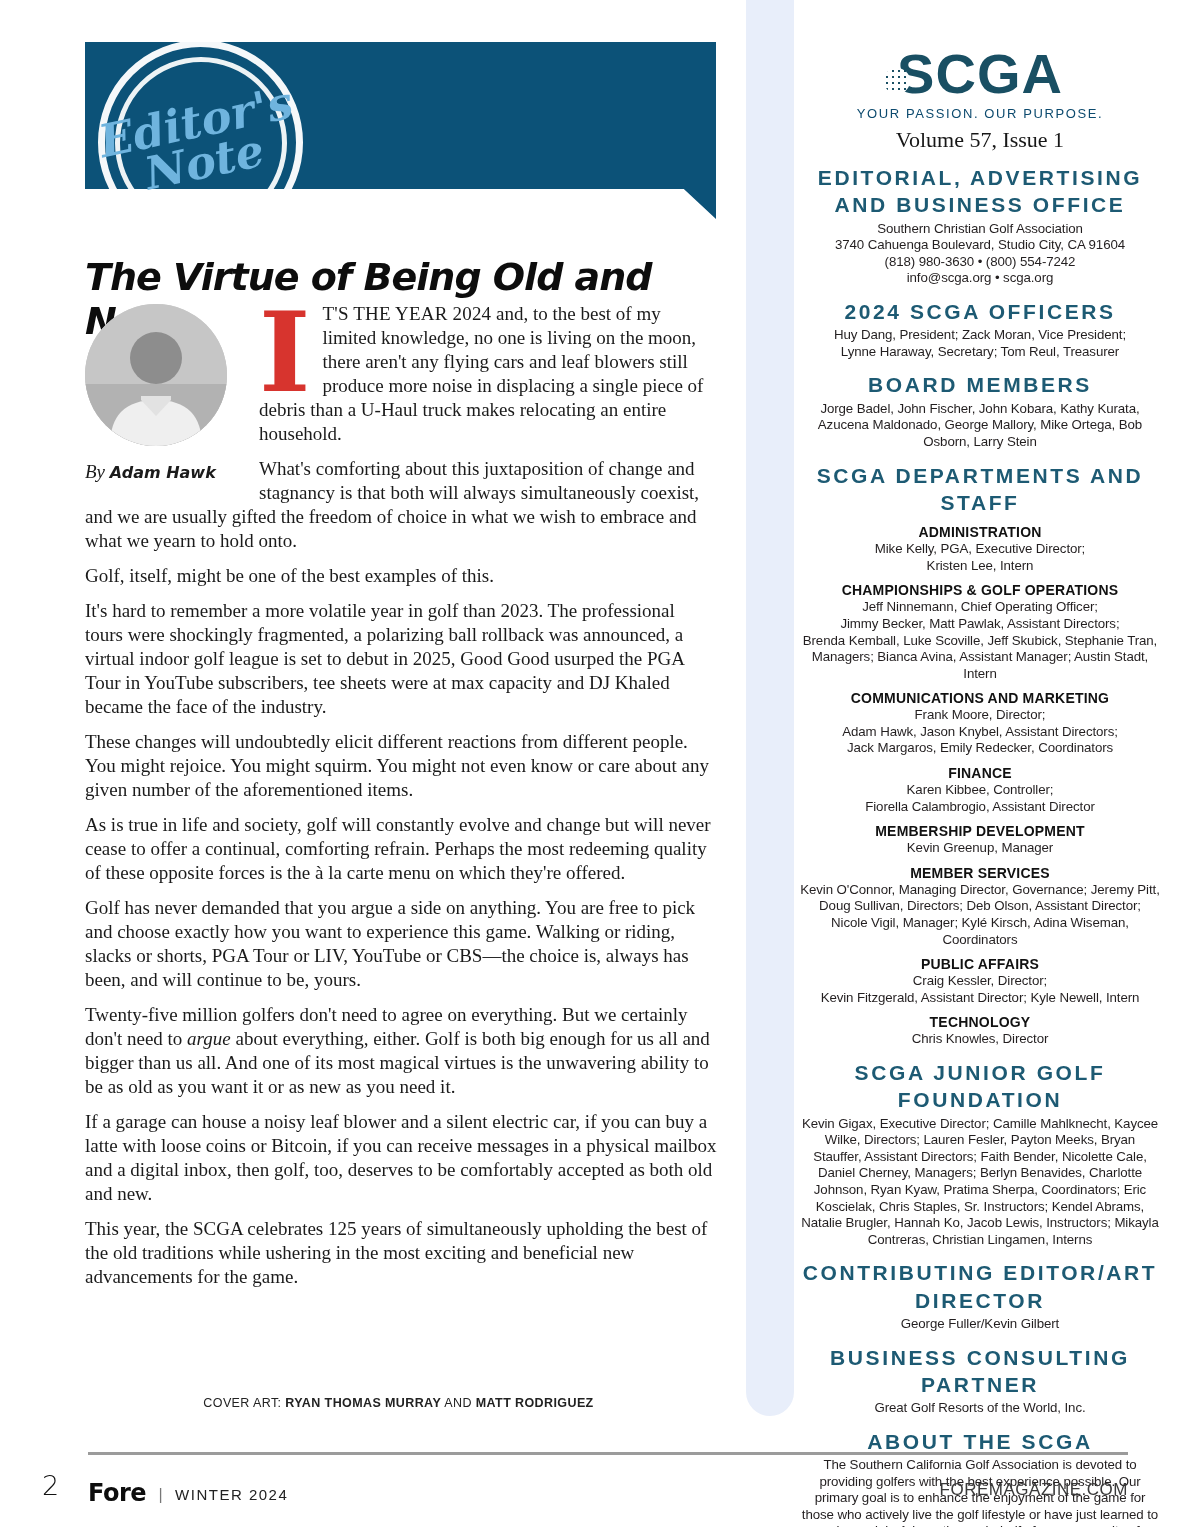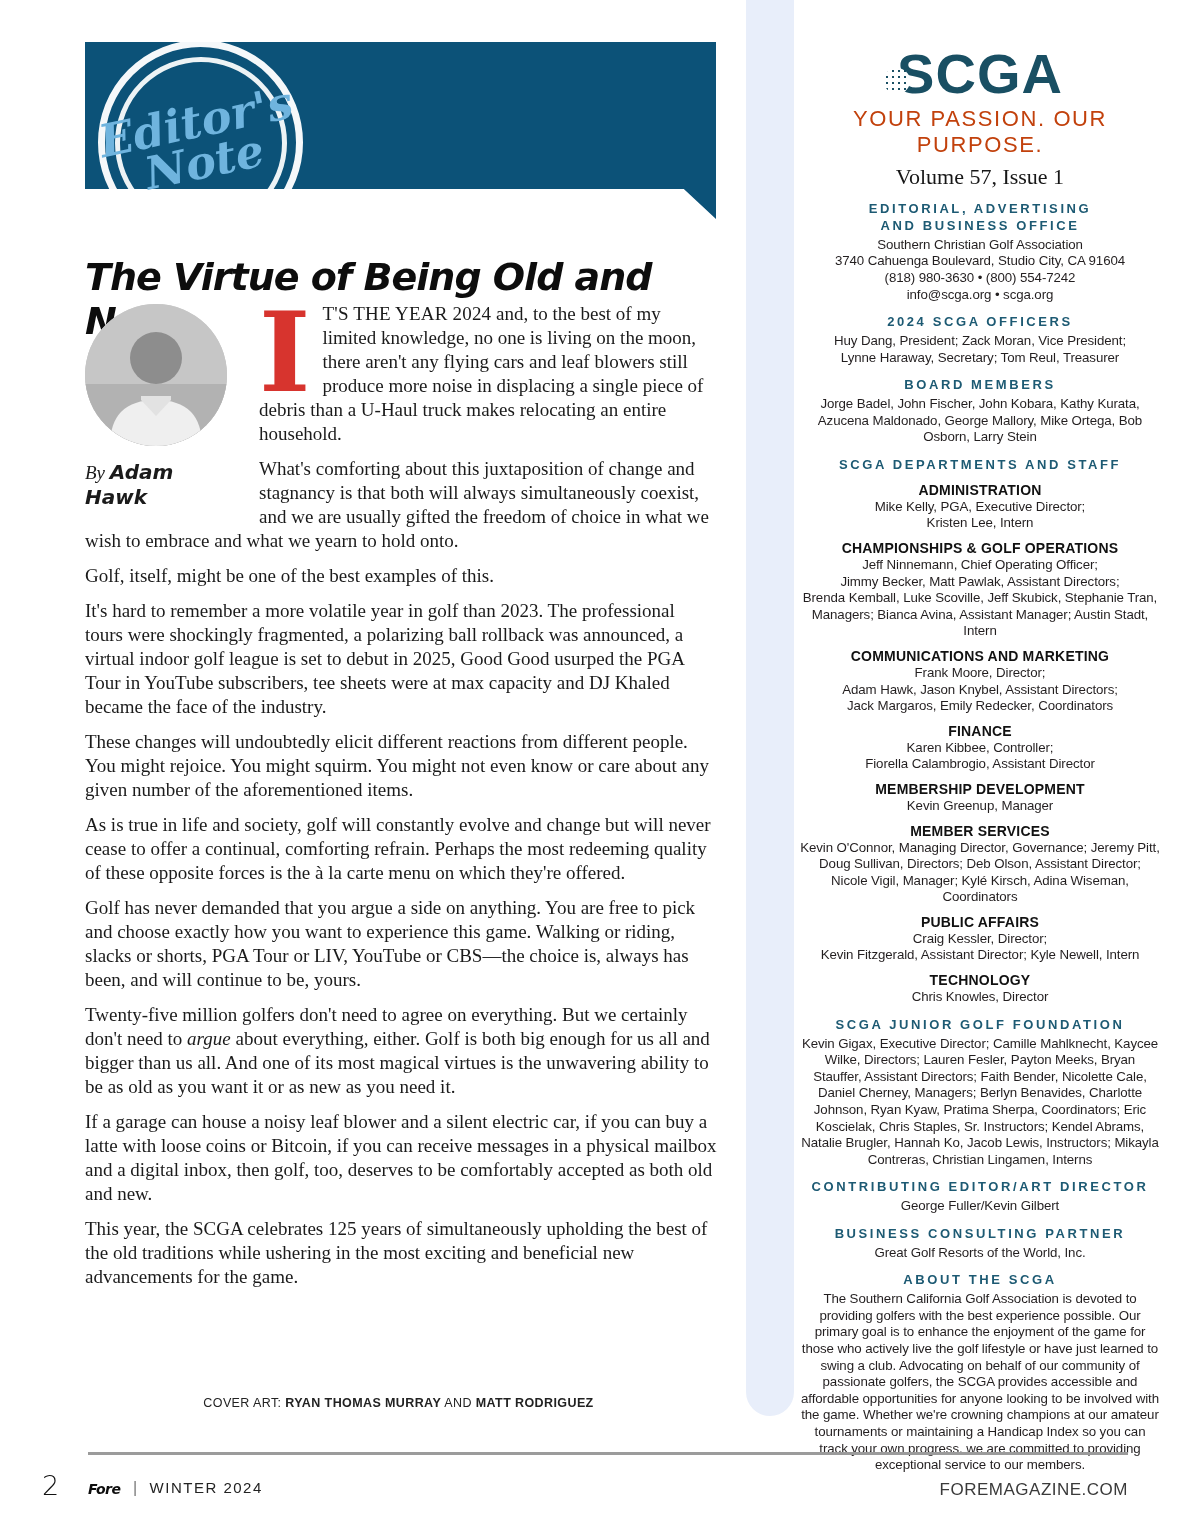--- a/index.html
+++ b/index.html
@@ -24,52 +24,52 @@
   
   .title{position:absolute;left:85px;top:230px;width:660px;font-family:"DejaVu Sans",sans-serif;
          font-style:italic;font-weight:700;font-size:38px;letter-spacing:-1px;color:#0d0d0d;}
   .article-body{position:absolute;left:85px;top:302px;width:632px;
          font-family:"Liberation Serif",serif;font-size:19px;line-height:24px;color:#1b1b1b;}
   .photo-block{float:left;width:152px;margin:2px 22px 6px 0;}
   .photo{width:142px;height:142px;border-radius:50%;overflow:hidden;
          background:linear-gradient(180deg,#cfcfcf 0%,#bdbdbd 55%,#a7a7a7 100%);}
   .byline{margin-top:14px;font-size:19px;}
   .byline em{font-family:"Liberation Serif",serif;font-style:italic;font-weight:400;}
-  .byline strong{font-family:"DejaVu Sans",sans-serif;font-style:italic;font-weight:700;font-size:20px;}
+  .byline strong{font-family:"DejaVu Sans",sans-serif;font-style:italic;font-weight:700;font-size:16px;}
   .para{margin:0 0 11px 0;}
   .dropcap{float:left;font-family:"DejaVu Serif",serif;font-weight:700;font-size:110px;
          line-height:.8;color:#d7342e;margin:7px 12px 0 0;}
   .lead-caps{letter-spacing:.2px;}
   .para em{font-style:italic;}
 
   .cover-art{position:absolute;left:85px;top:1396px;width:627px;text-align:center;
          font-size:12.5px;letter-spacing:.4px;color:#222;}
   .cover-art b{font-weight:700;}
 
   
   .mast{position:absolute;left:800px;top:46px;width:360px;text-align:center;color:#231f20;}
   .logo{position:relative;display:inline-block;font-family:"Liberation Sans",sans-serif;
         font-weight:600;font-size:56px;line-height:1;color:#194f63;letter-spacing:1px;}
   .ball{position:absolute;left:84px;top:22px;width:26px;height:26px;border-radius:50%;background:#fff;
         background-image:radial-gradient(#194f63 1.1px,transparent 1.4px);background-size:6px 6px;}
-  .tagline{margin-top:4px;font-size:22px;letter-spacing:1.6px;color:#c2410c;}
+  .tagline{margin-top:4px;font-size:13px;letter-spacing:1.6px;color:#0c4a6e;}
   .volume{margin-top:6px;font-family:"Liberation Serif",serif;font-size:22px;color:#171717;}
   .msec{margin:0;}
-  .mhead{margin:11px 0 2px 0;font-size:13px;font-weight:700;letter-spacing:2.6px;
+  .mhead{margin:11px 0 2px 0;font-size:21px;font-weight:700;letter-spacing:2.6px;
          color:#1d5a73;line-height:1.3;}
   .msub{margin:8px 0 1px 0;font-size:14px;font-weight:700;letter-spacing:.2px;color:#111;}
   .mline{font-size:13.3px;line-height:16.6px;letter-spacing:-.1px;}
 
   
   .rule{position:absolute;left:88px;top:1452px;width:1040px;height:3px;background:#9b9b9b;}
   .page-num{position:absolute;left:42px;top:1470px;font-family:"DejaVu Sans",sans-serif;
         font-weight:300;font-size:27px;color:#111;}
   .footer-left{position:absolute;left:88px;top:1479px;font-size:16px;color:#222;}
-  .fore-logo{font-family:"DejaVu Sans",sans-serif;font-weight:800;font-size:14px;
-        letter-spacing:-.5px;color:#0d0d0d;vertical-align:-1px;font-style:italic;}
+  .fore-logo{font-family:"DejaVu Sans",sans-serif;font-weight:800;font-size:24px;
+        letter-spacing:-.5px;color:#0d0d0d;vertical-align:-1px;}
   .foot-sep{color:#777;margin:0 8px;}
   .foot-issue{letter-spacing:1.5px;font-size:15px;}
   .footer-right{position:absolute;right:72px;top:1480px;font-size:17px;font-weight:300;
         letter-spacing:.5px;color:#3a3a3a;}
 </style>
 </head>
 <body>
 
 <div class="page">
 

